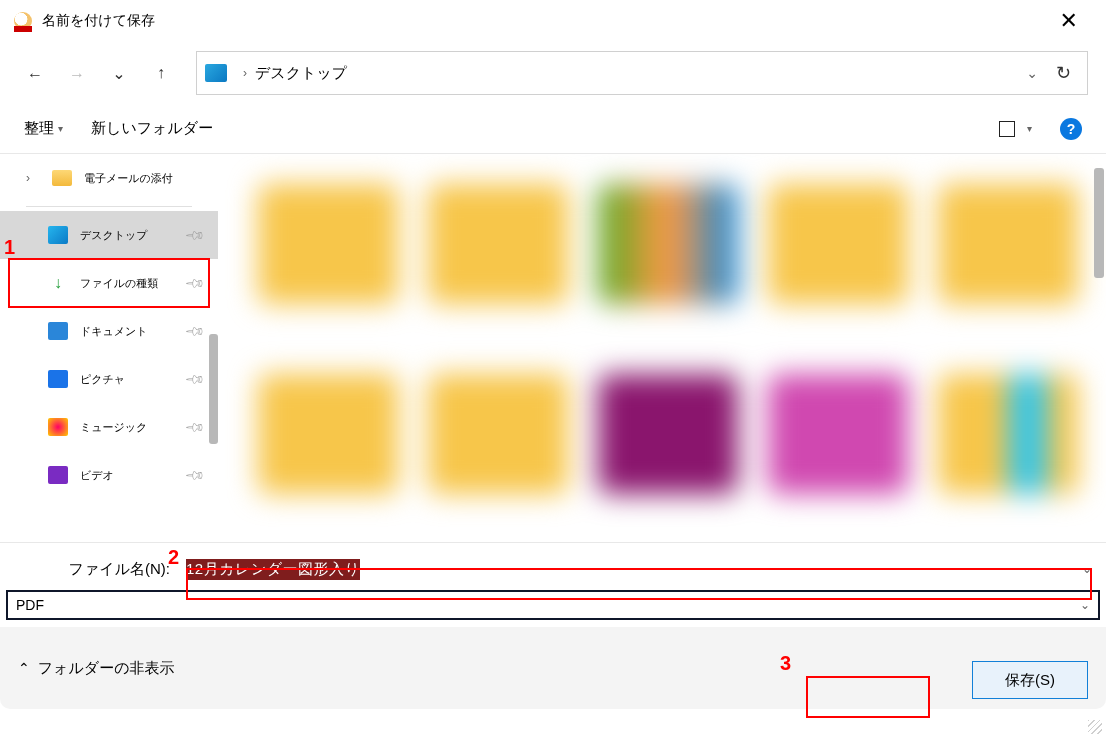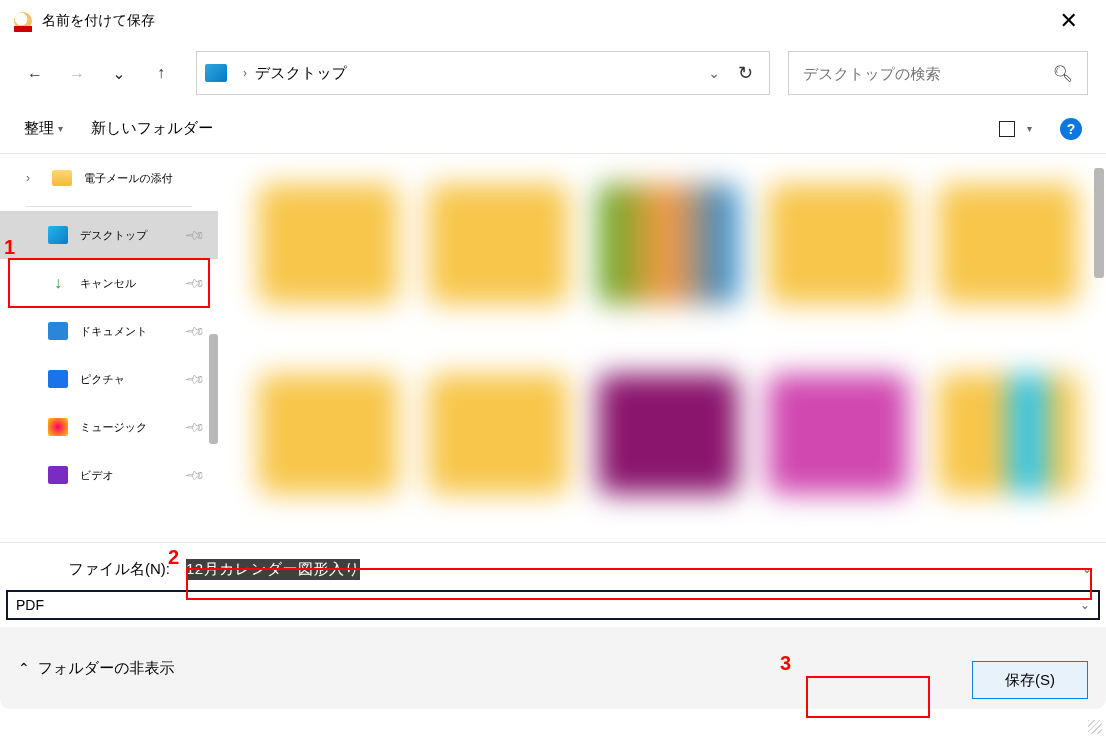--- a/index.html
+++ b/index.html
@@ -66,21 +66,21 @@
 
 .annot { position: absolute; color: #f00; font-weight: bold; font-size: 20px; z-index: 10; }
 .red-box { position: absolute; border: 2px solid #f00; z-index: 9; pointer-events: none; }
 
 
 .bottom { border-top: 1px solid #e8e8e8; }
 .form-row { display: flex; align-items: center; height: 36px; padding: 0 6px; }
 .form-label { width: 172px; text-align: right; padding-right: 8px; font-size: 15px; }
 .form-field { flex: 1; height: 30px; border: 2px solid #0f172a; display: flex; align-items: center; padding: 0 8px; position: relative; }
 .form-field.filename { border: none; }
-.form-field .fn-text { background: #404040; color: #fff; padding: 1px 0; font-size: 15px; letter-spacing: 0.5px; }
+.form-field .fn-text { background: #7f1d1d; color: #fff; padding: 1px 0; font-size: 15px; letter-spacing: 0.5px; }
 .form-field .ft-drop { margin-left: auto; color: #666; font-size: 12px; }
 .form-wrap1 { margin-top: 8px; }
 
 .footer { height: 82px; display: flex; align-items: center; padding: 0 18px; background: #f4f4f4; margin-top: 4px; border-bottom-left-radius: 10px; border-bottom-right-radius: 10px; }
 .hide-folders { display: flex; align-items: center; gap: 8px; font-size: 15px; }
 .hide-folders .chev { font-size: 14px; }
 .footer-spacer { flex: 1; }
 .btn { height: 38px; min-width: 116px; border: 1px solid #b0b0b0; background: #fcfcfc; display: flex; align-items: center; justify-content: center; font-size: 15px; margin-left: 14px; }
 .btn.save { border: 1px solid #1280d8; background: #e8f2fb; margin-top: 24px; }
 .resize-grip { position: absolute; right: 4px; bottom: 4px; width: 14px; height: 14px; opacity: 0.4;
@@ -100,24 +100,20 @@
   <span class="nav-btn enabled">←</span>
   <span class="nav-btn disabled">→</span>
   <span class="nav-btn enabled">⌄</span>
   <span class="nav-btn enabled">↑</span>
   <div class="address">
     <span class="drive-icon"></span>
     <span class="crumb-sep">›</span>
     <span class="crumb-text">デスクトップ</span>
     <span class="addr-drop">⌄</span>
     <span class="refresh">↻</span>
-  </div>
-  <div class="search">
-    <input placeholder="デスクトップの検索" style="">
-    <span class="mag">🔍︎</span>
   </div>
 </div>
 
 <div class="toolbar">
   <span class="tool-item">
     <span>整理</span>
     <span class="drop">▾</span>
   </span>
   <span class="tool-item">
     <span>新しいフォルダー</span>
@@ -139,21 +135,21 @@
     </div>
     <div class="side-divider"></div>
 
     <div class="side-item indent2 selected">
       <span class="icon icon-desktop"></span>
       <span class="lbl">デスクトップ</span>
       <span class="pin">📌︎</span>
     </div>
     <div class="side-item indent2">
       <span class="icon icon-download">↓</span>
-      <span class="lbl">キャンセル</span>
+      <span class="lbl">ファイルの種類</span>
       <span class="pin">📌︎</span>
     </div>
     <div class="side-item indent2">
       <span class="icon icon-document"></span>
       <span class="lbl">ドキュメント</span>
       <span class="pin">📌︎</span>
     </div>
     <div class="side-item indent2">
       <span class="icon icon-picture"></span>
       <span class="lbl">ピクチャ</span>

